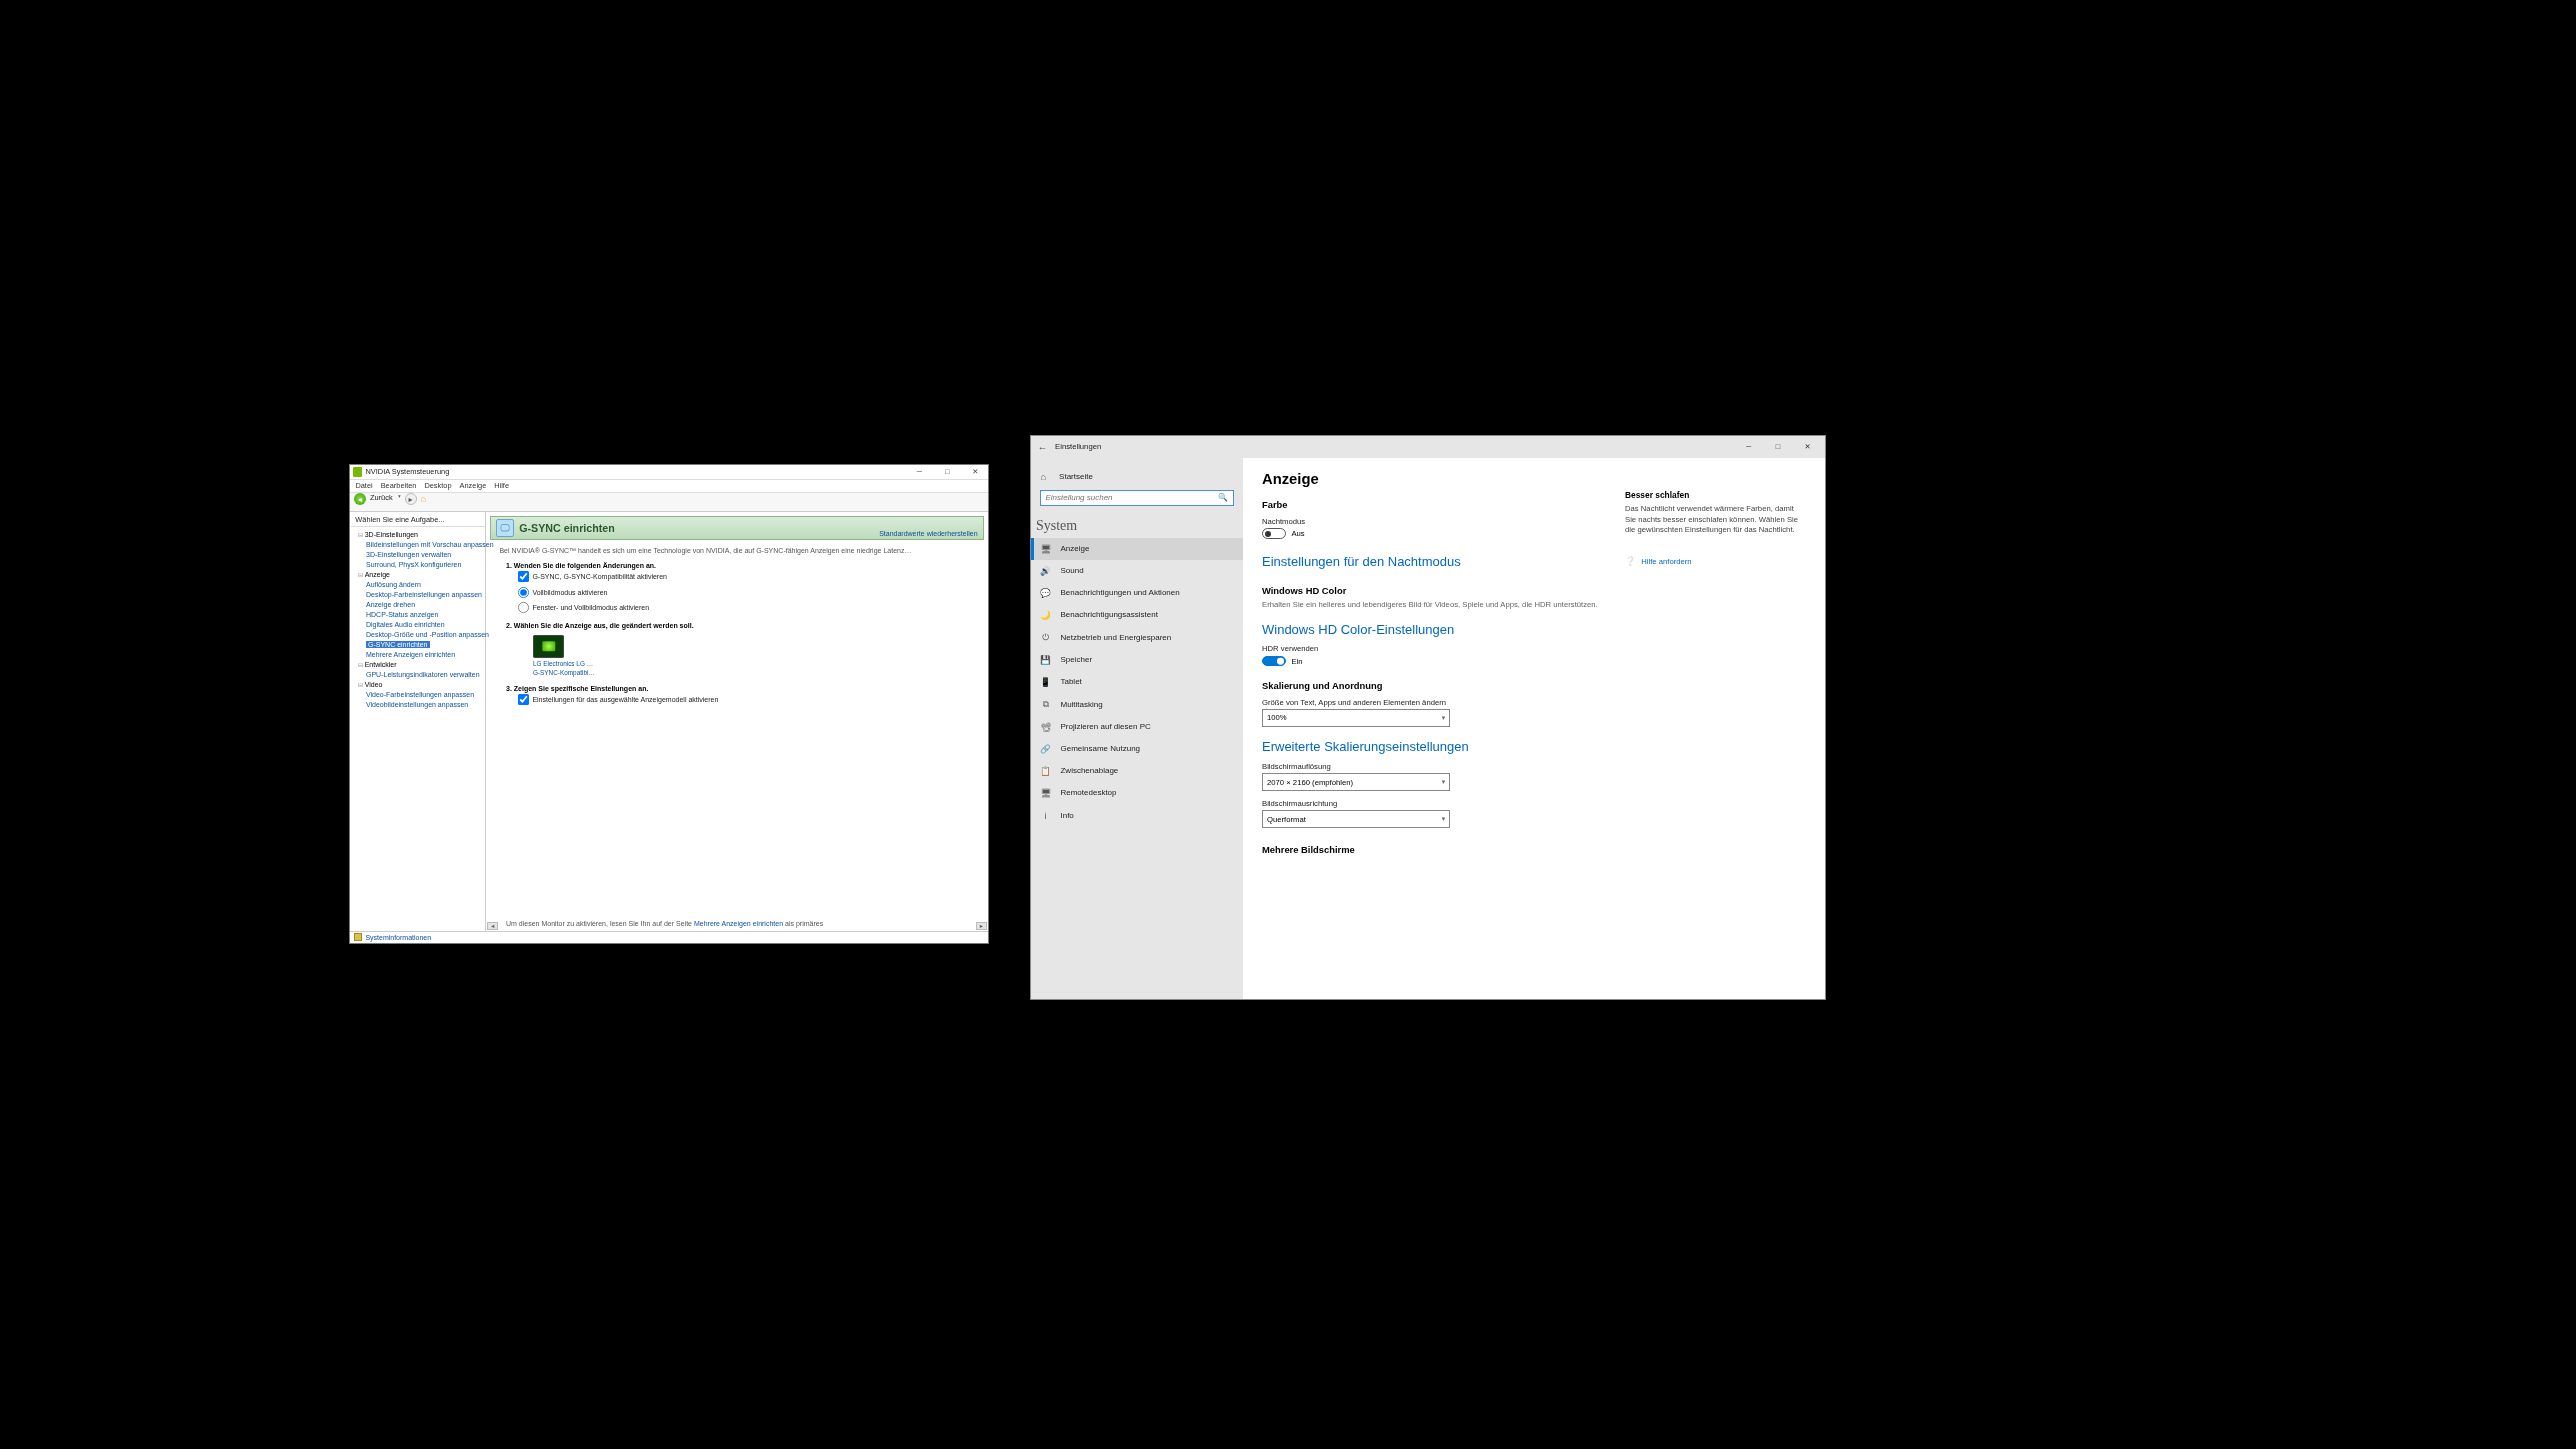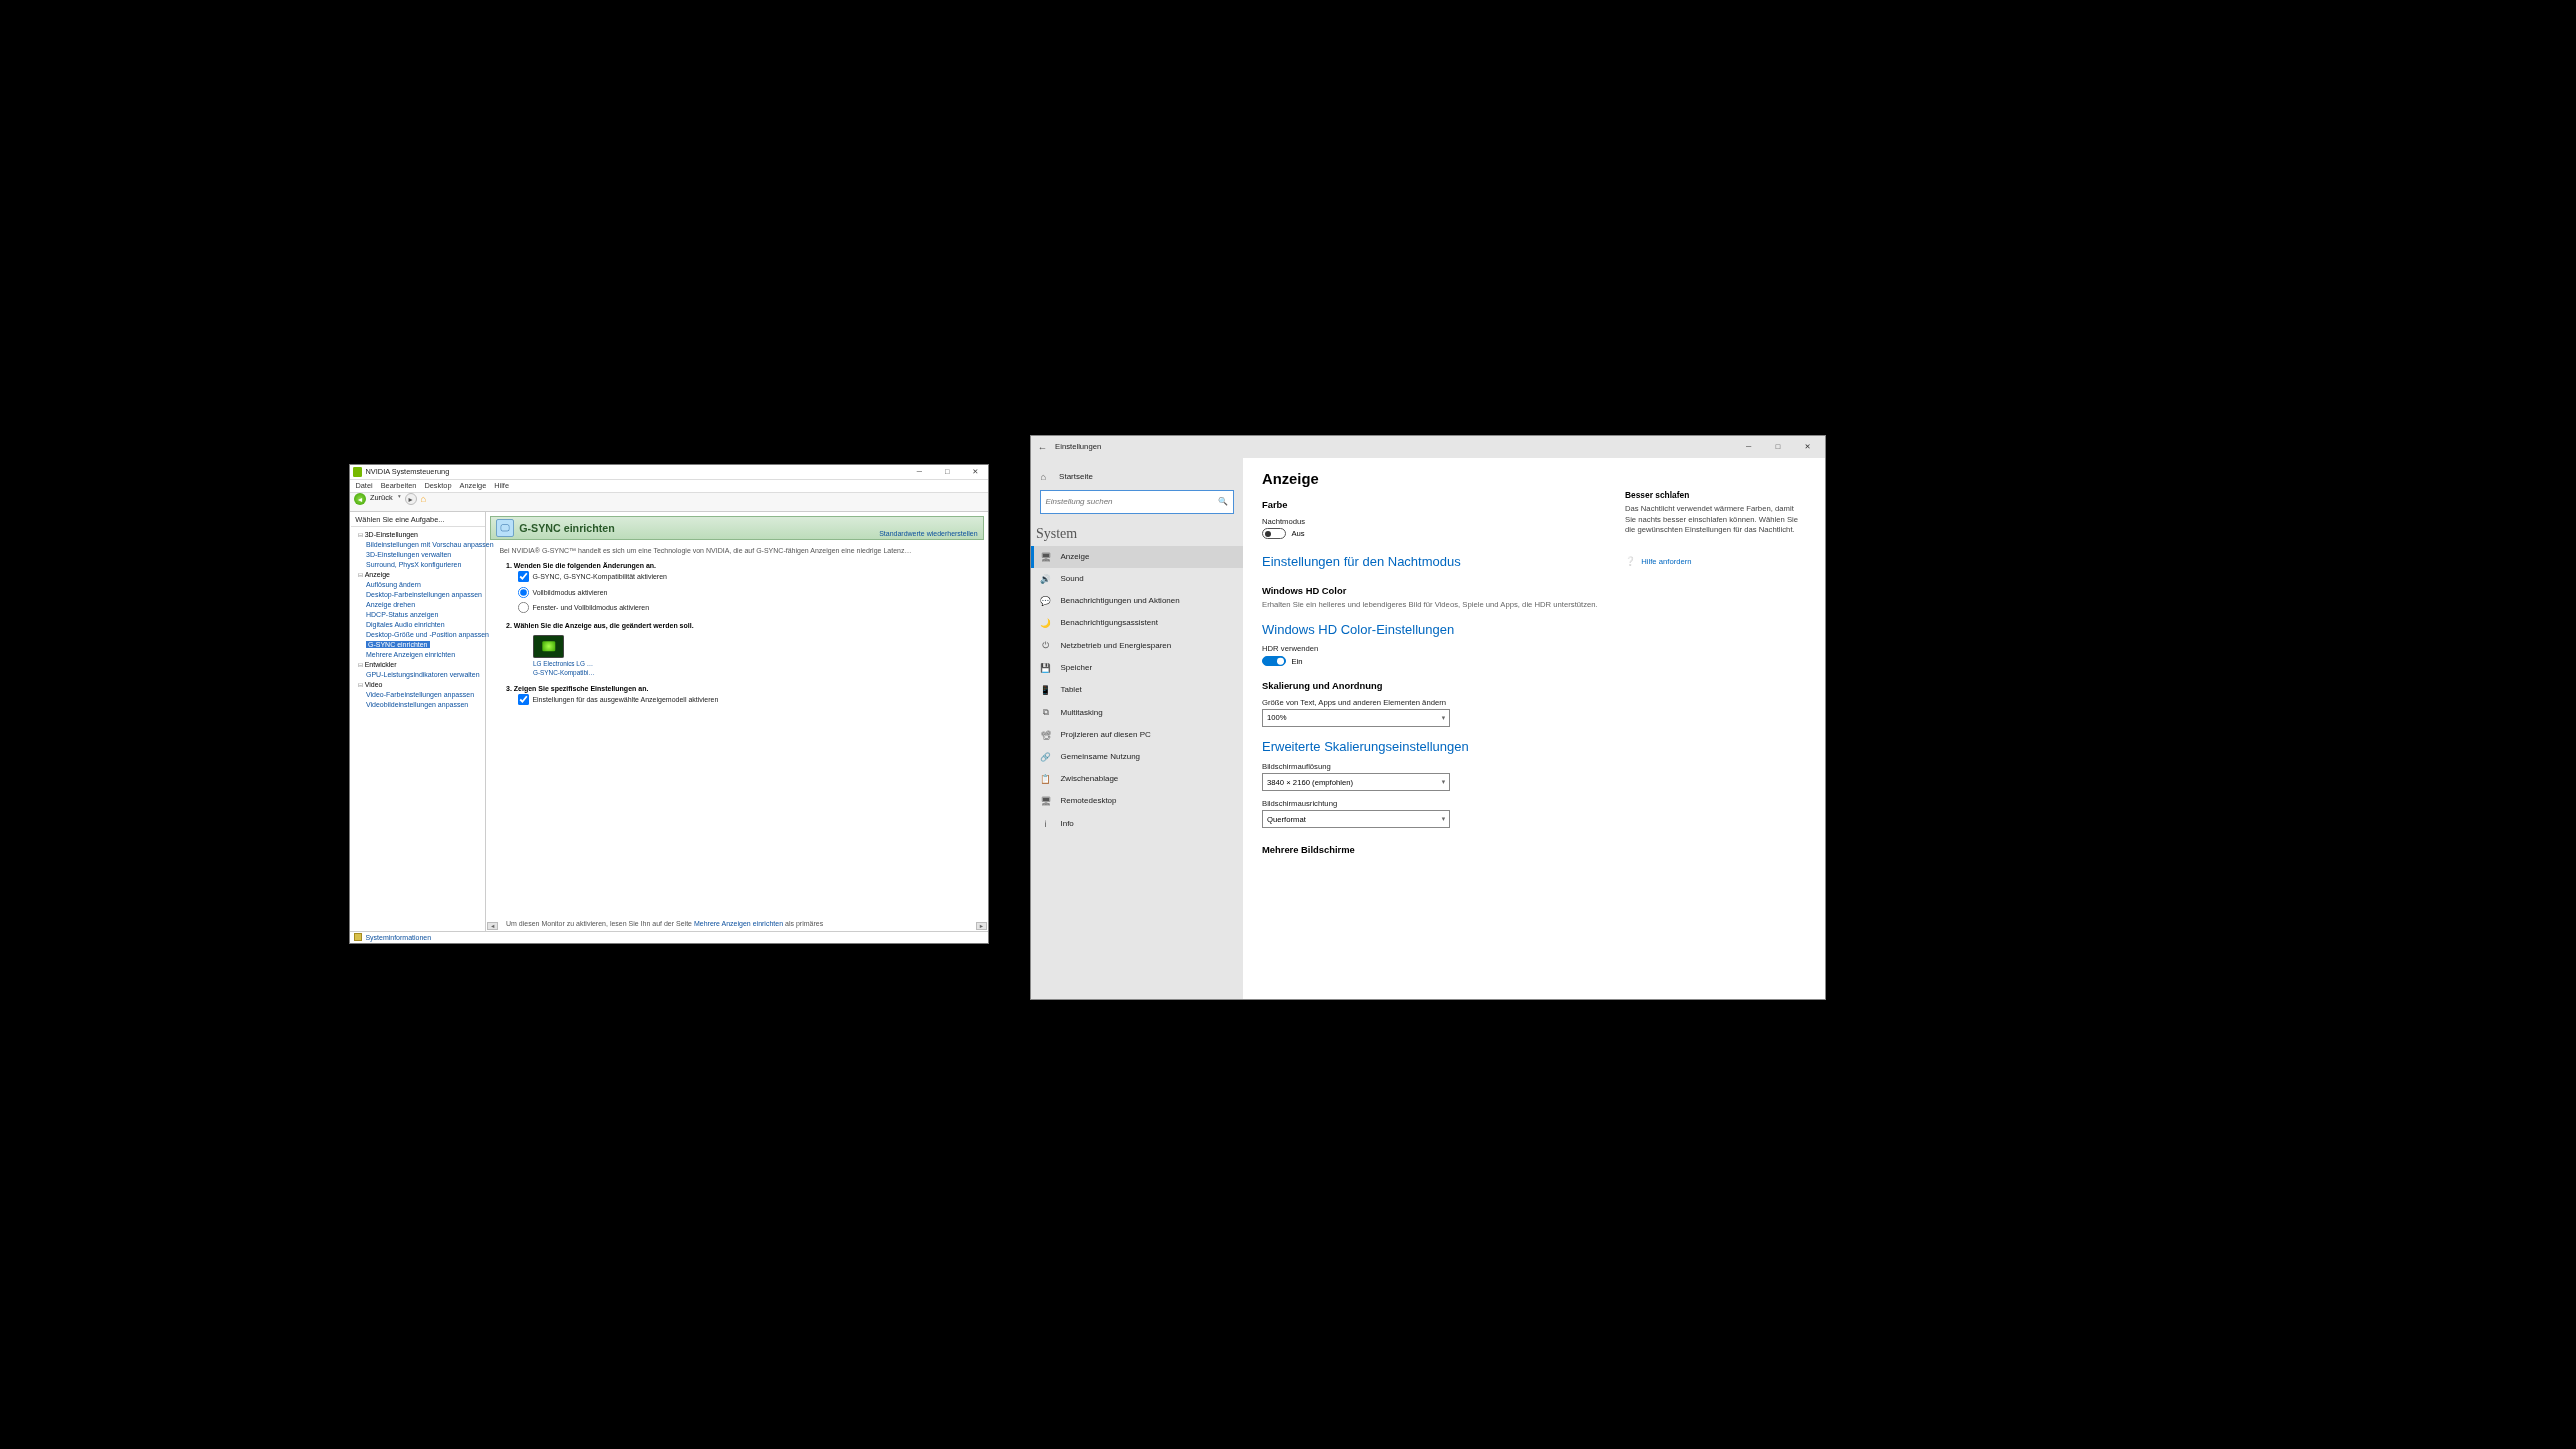--- a/index.html
+++ b/index.html
@@ -236,21 +236,21 @@
   width:212px;background:#e6e6e6;
   padding:8px 0;
 }
 .sb-home{
   display:flex;align-items:center;gap:8px;
   padding:5.4px 9.4px;font-size:8px;color:#222;
 }
 .sb-home .hicon{ width:10.7px;height:10.7px;color:#555;font-size:9.4px; }
 .sb-search{
   margin:2.7px 9.4px 8px 9.4px;
-  height:24px;
+  height:16px;
   background:#fff;
   border:1px solid #4a90d9;
   display:flex;align-items:center;
   padding:0 4px;
   justify-content:flex-end;
 }
 .sb-search input{
   border:none;outline:none;flex:1;font-size:8px;font-style:italic;color:#888;background:transparent;
 }
 .sb-search .sicon{ color:#888;font-size:8px; }
@@ -545,21 +545,21 @@
         <div class="subhead" style="margin-top:13.4px">Skalierung und Anordnung</div>
         <div class="small-label">Größe von Text, Apps und anderen Elementen ändern</div>
         <div class="combo">
           <span>100%</span>
           <span class="chev">▾</span>
         </div>
         <span class="link">Erweiterte Skalierungseinstellungen</span>
 
         <div class="small-label" style="margin-top:8px">Bildschirmauflösung</div>
         <div class="combo">
-          <span>3840 × 2160 (empfohlen)</span>
+          <span>2070 × 2160 (empfohlen)</span>
           <span class="chev">▾</span>
         </div>
 
         <div class="small-label" style="margin-top:8px">Bildschirmausrichtung</div>
         <div class="combo">
           <span>Querformat</span>
           <span class="chev">▾</span>
         </div>
 
         <div class="subhead" style="margin-top:16px">Mehrere Bildschirme</div>

